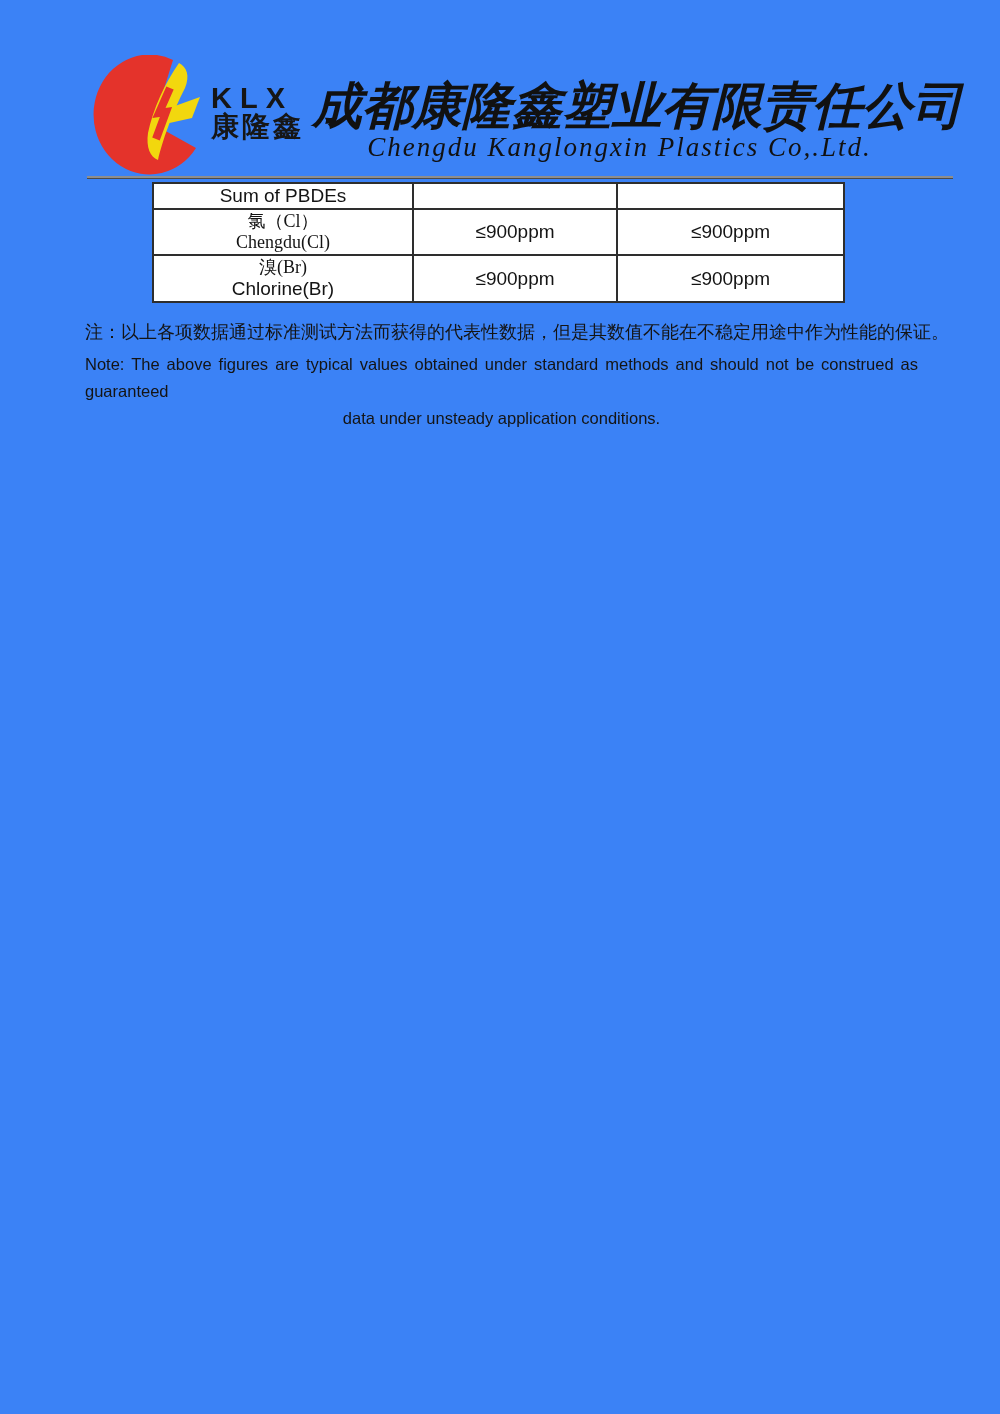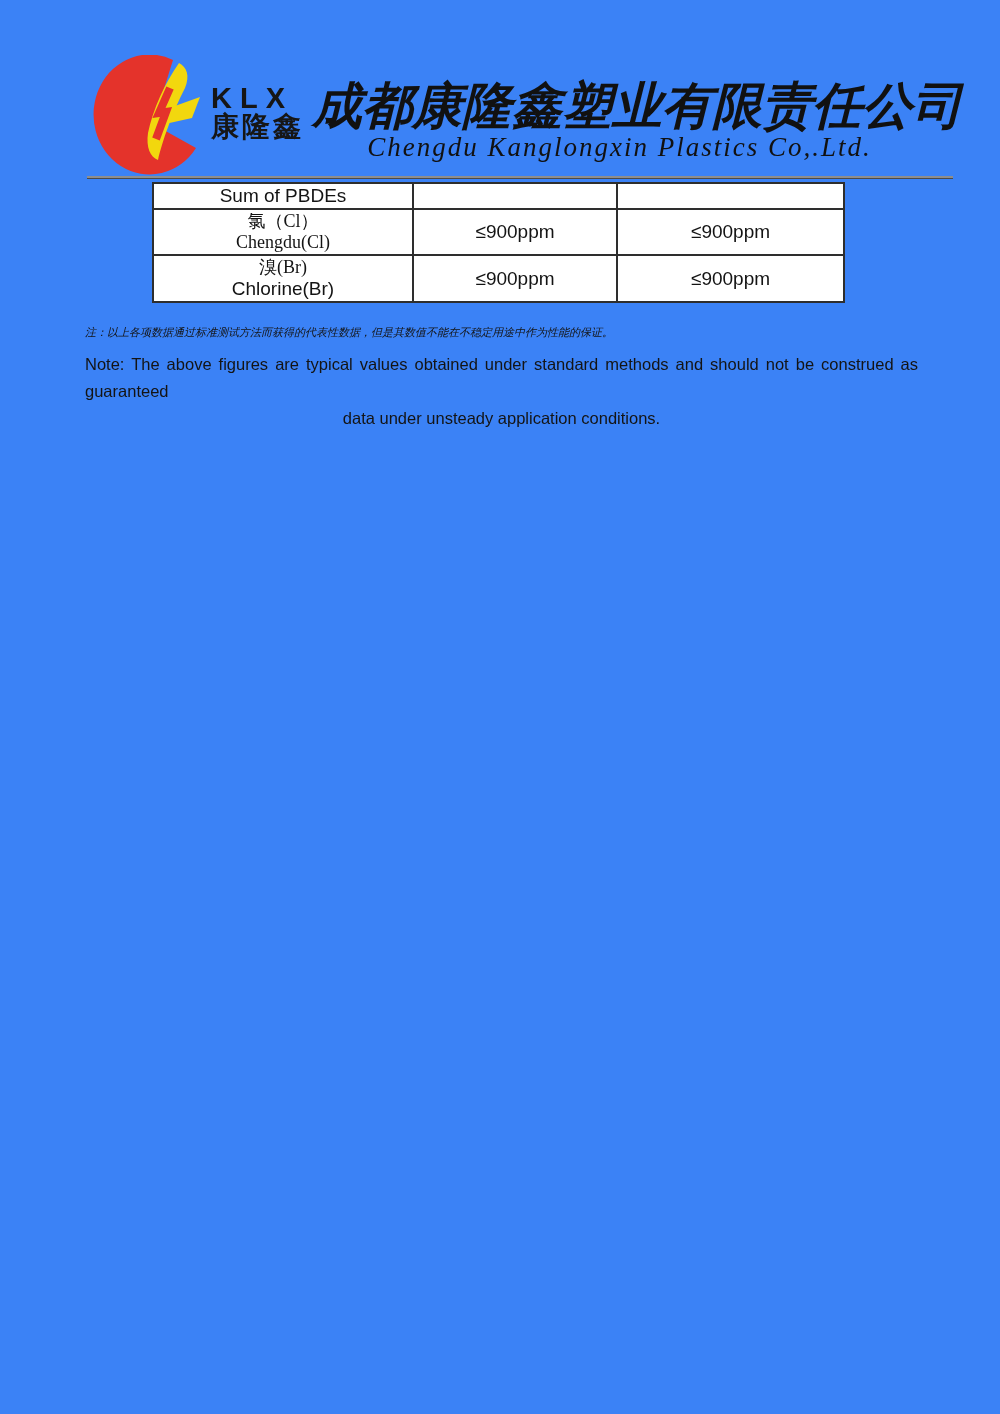--- a/index.html
+++ b/index.html
@@ -134,26 +134,25 @@
 
   
   .notes {
     position: absolute;
     left: 85px;
     top: 320px;
     width: 833px;
   }
   .note-cn {
     font-family: "Liberation Serif", serif;
-    font-size: 11px;
+    font-size: 18px;
     line-height: 24px;
     color: #141414;
     margin-bottom: 7px;
     white-space: nowrap;
-    font-style: italic;
   }
   .note-en-line1 {
     font-family: "Liberation Sans", sans-serif;
     font-size: 16.5px;
     line-height: 27px;
     color: #141414;
     text-align: justify;
     text-align-last: justify;
     white-space: normal;
   }

